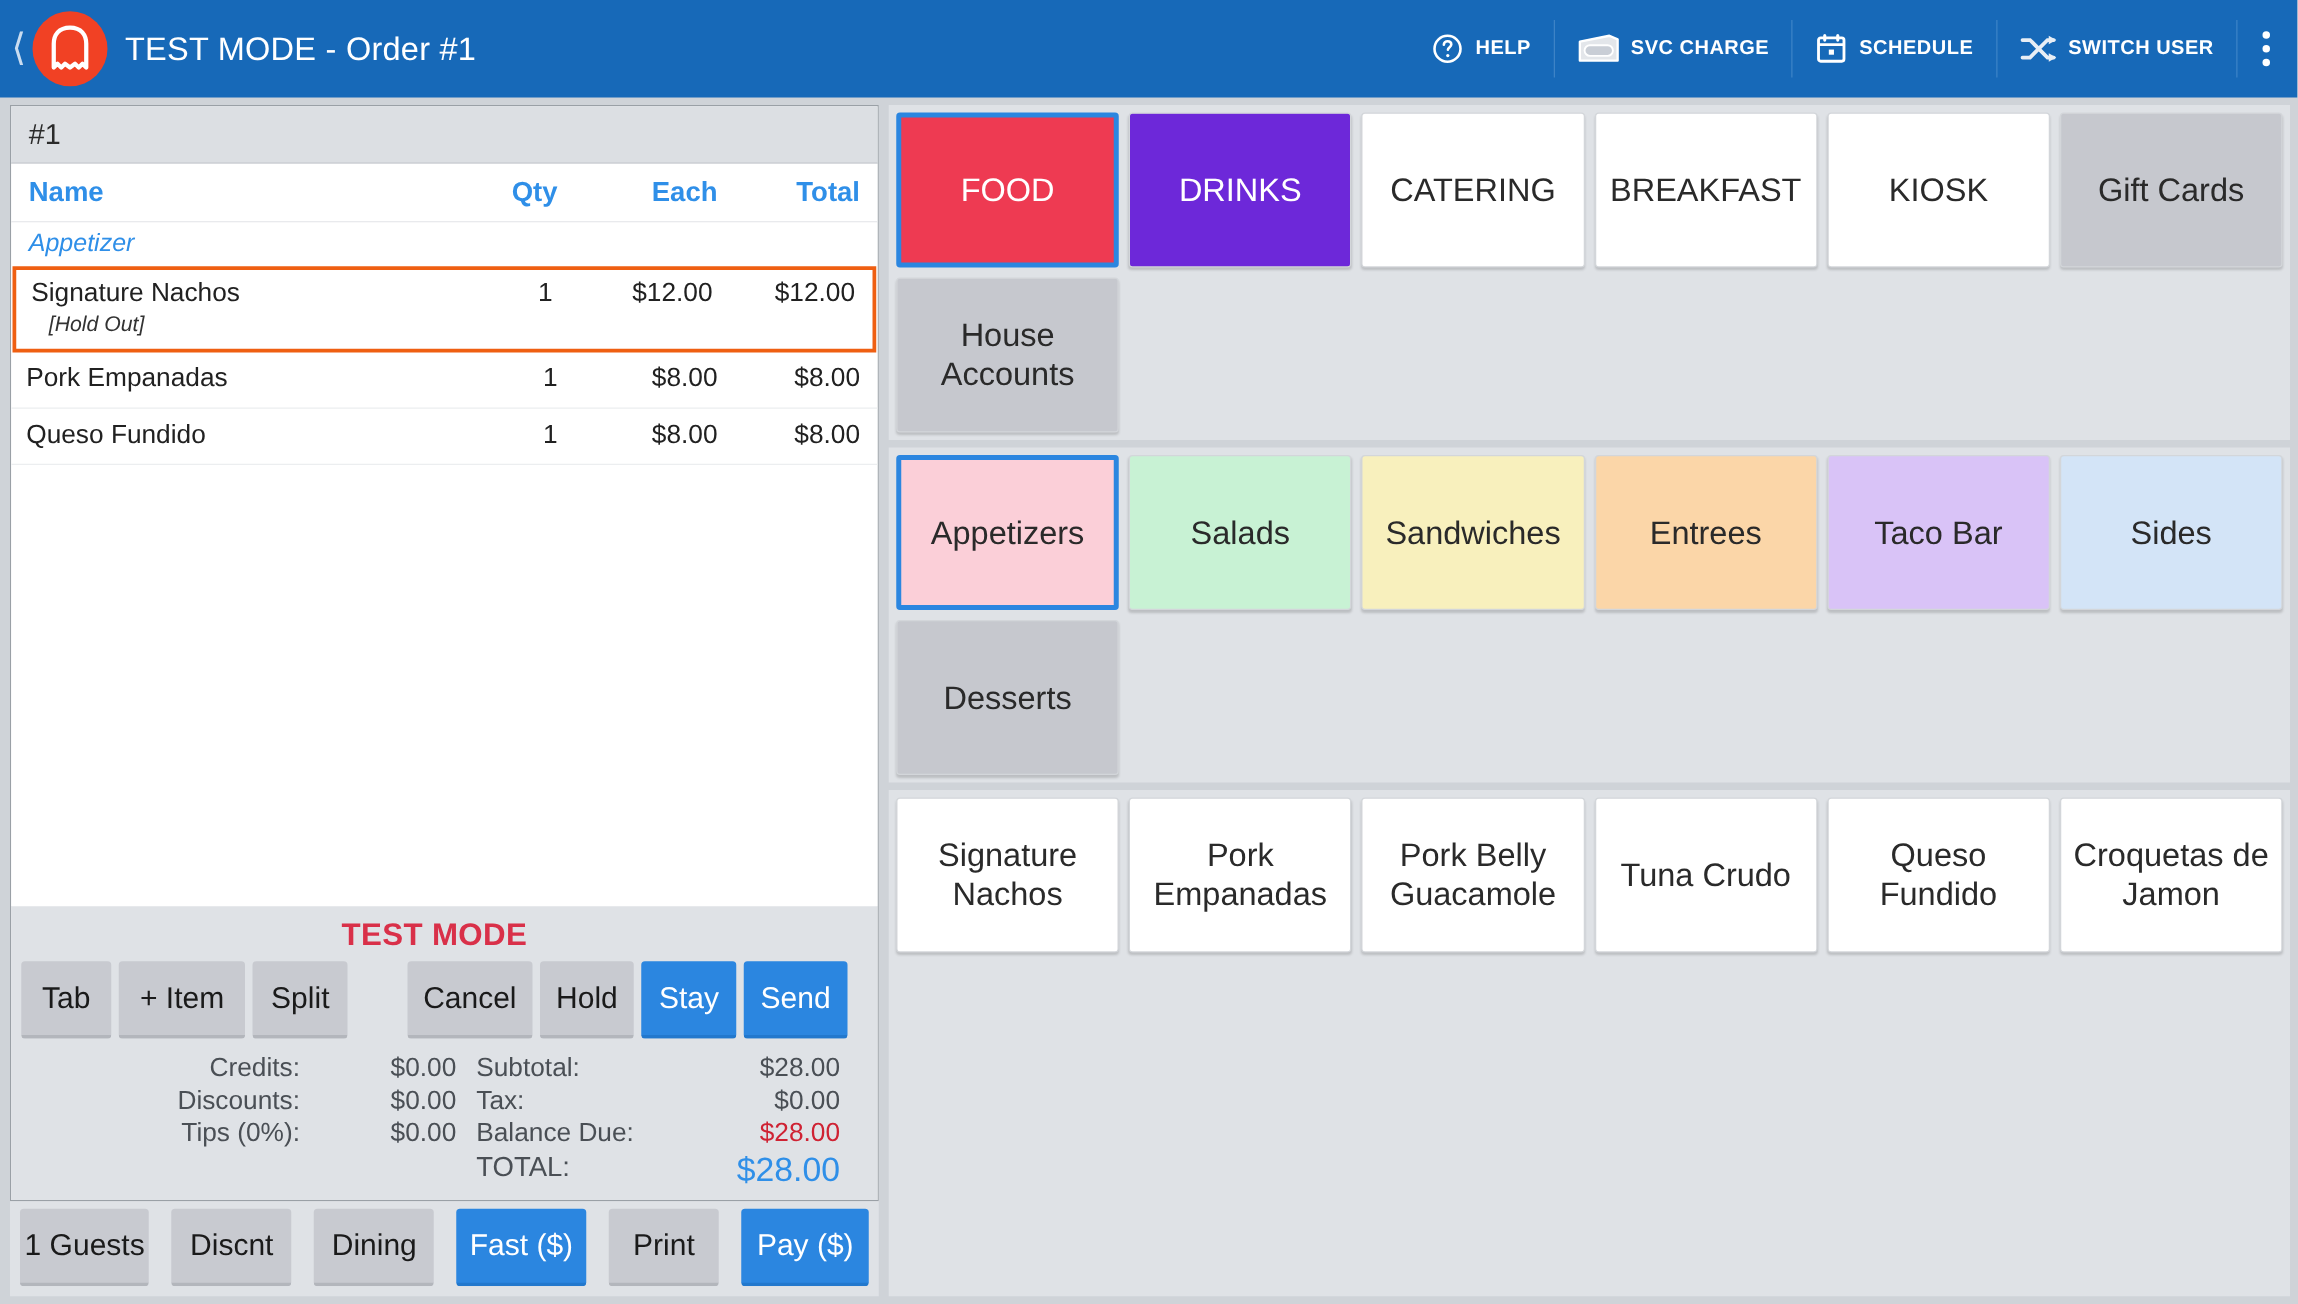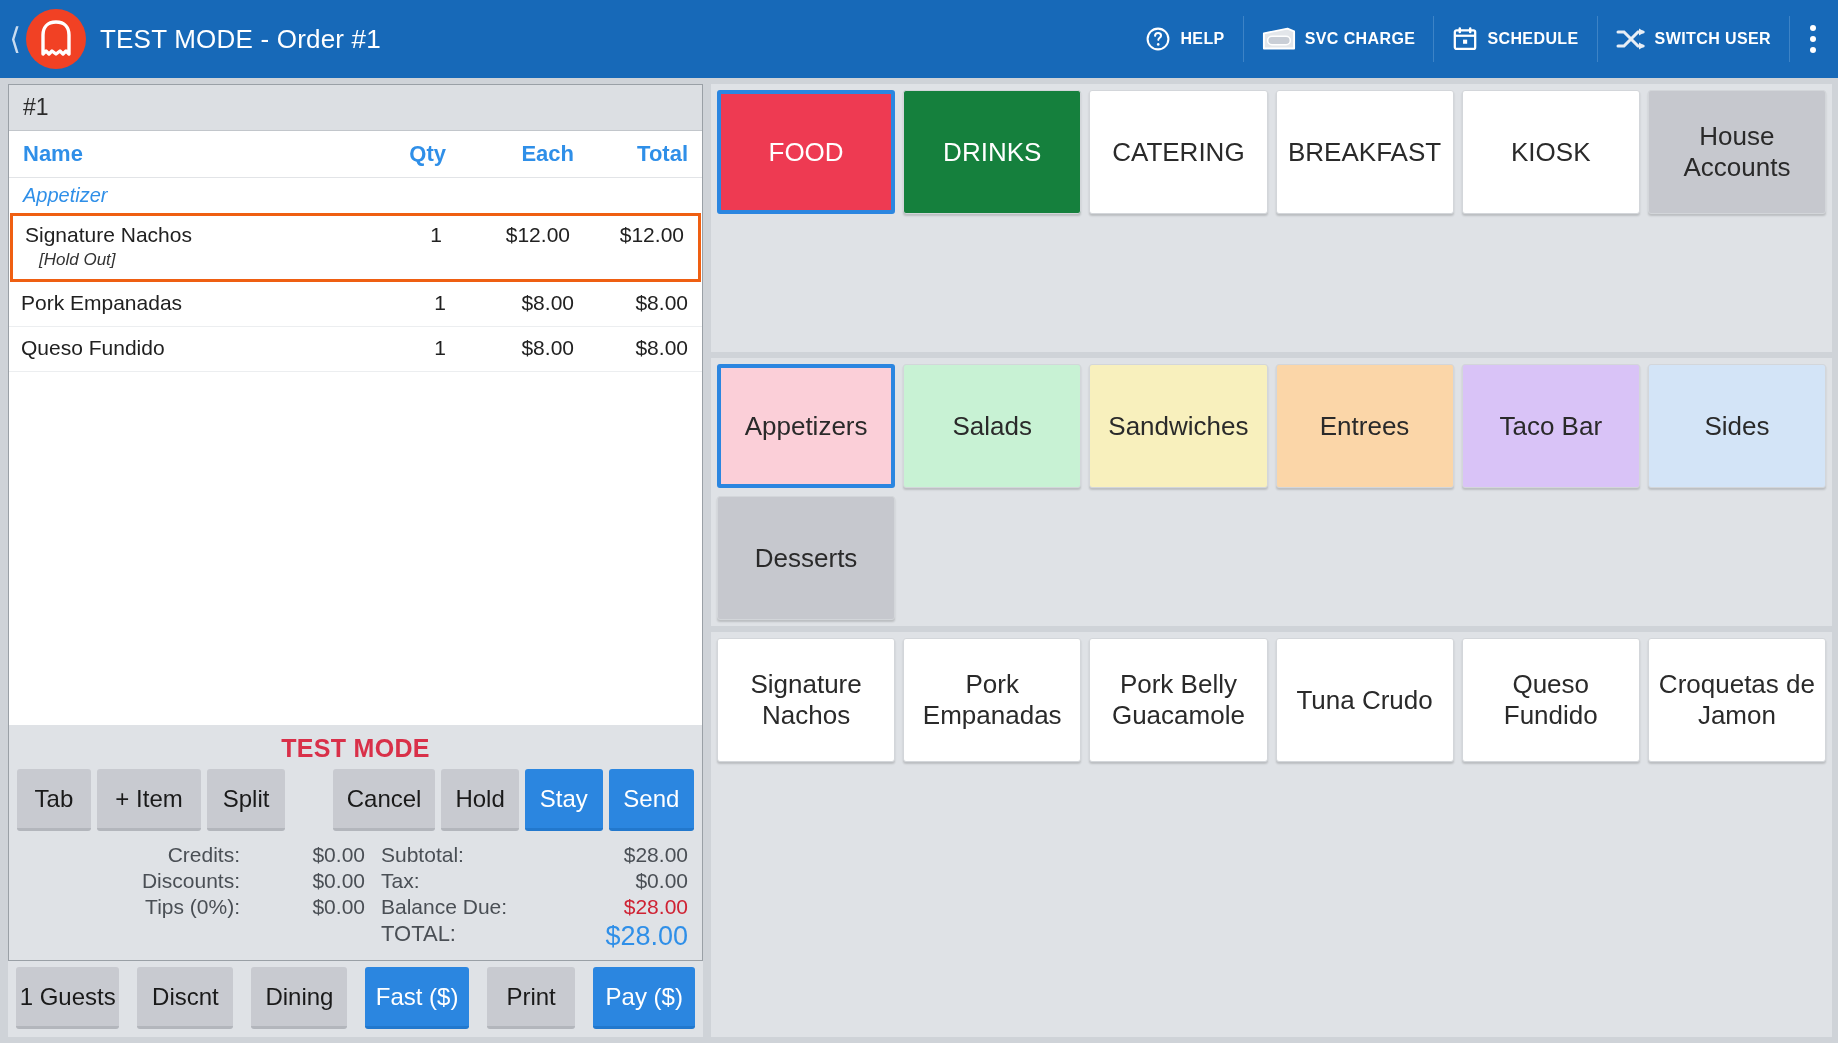--- a/index.html
+++ b/index.html
@@ -83,21 +83,21 @@
     border: 3px solid #ef5f12; border-left: 3px solid #ef5f12; border-right: 3px solid #ef5f12;
     margin: 0 1px; padding: 7px 0 9px 0;
   }
   .li-name { flex: 1; padding-left: 12px; }
   .li-mod { font-size: 17px; font-style: italic; color: #333; padding-left: 14px; margin-top: 3px; }
   .li-qty { width: 92px; text-align: right; }
   .li-each { width: 128px; text-align: right; }
   .li-total { width: 128px; text-align: right; padding-right: 14px; }
 
   
-  .ticket-footer { background: #dfe2e6; flex: 0 0 auto; padding: 4px 0 0 0; }
+  .ticket-footer { background: #dfe2e6; flex: 0 0 auto; padding: 4px 16px 0 0; }
   .testmode-banner {
     text-align: center; color: #d93049; font-weight: bold; font-size: 25px;
     padding: 5px 0 6px 0; letter-spacing: .3px;
   }
   .btn-row { display: flex; gap: 6px; padding: 0 8px 6px 8px; }
   .btn {
     height: 62px; border-radius: 3px; background: #c8cad0;
     border: none; border-bottom: 3px solid #b3b6bc;
     font-size: 24px; color: #1a1a1a; display: flex; align-items: center;
     justify-content: center; cursor: pointer; white-space: nowrap;
@@ -307,24 +307,25 @@
           <div class="btn primary" style="width: 112px;">Fast ($)</div>
           <div class="btn" style="width: 96px;">Print</div>
           <div class="btn primary" style="width: 110px;">Pay ($)</div>
         </div>
     </div>
 
     <div class="menu-wrap">
       <div class="menu-section sec-cat">
         <div class="grid4" id="categories">
             <div class="tile cat selected" style="background: rgb(238, 58, 82); color: rgb(255, 255, 255);">FOOD</div>
-            <div class="tile cat" style="background: #15803d; color: rgb(255, 255, 255);">DRINKS</div>
+            <div class="tile cat" style="background: #6d28d9; color: rgb(255, 255, 255);">DRINKS</div>
             <div class="tile cat" style="background: rgb(255, 255, 255); color: rgb(42, 42, 42);">CATERING</div>
             <div class="tile cat" style="background: rgb(255, 255, 255); color: rgb(42, 42, 42);">BREAKFAST</div>
             <div class="tile cat" style="background: rgb(255, 255, 255); color: rgb(42, 42, 42);">KIOSK</div>
+            <div class="tile cat" style="background: rgb(198, 200, 206); color: rgb(42, 42, 42);">Gift Cards</div>
             <div class="tile cat" style="background: rgb(198, 200, 206); color: rgb(42, 42, 42);">House Accounts</div>
             <div class="tile cat empty"></div>
           </div>
       </div>
       <div class="menu-section sec-sub">
         <div class="grid4" id="subcategories">
             <div class="tile sub selected" style="background: rgb(251, 207, 216); color: rgb(42, 42, 42);">Appetizers</div>
             <div class="tile sub" style="background: rgb(200, 242, 212); color: rgb(42, 42, 42);">Salads</div>
             <div class="tile sub" style="background: rgb(248, 240, 189); color: rgb(42, 42, 42);">Sandwiches</div>
             <div class="tile sub" style="background: rgb(251, 214, 168); color: rgb(42, 42, 42);">Entrees</div>

